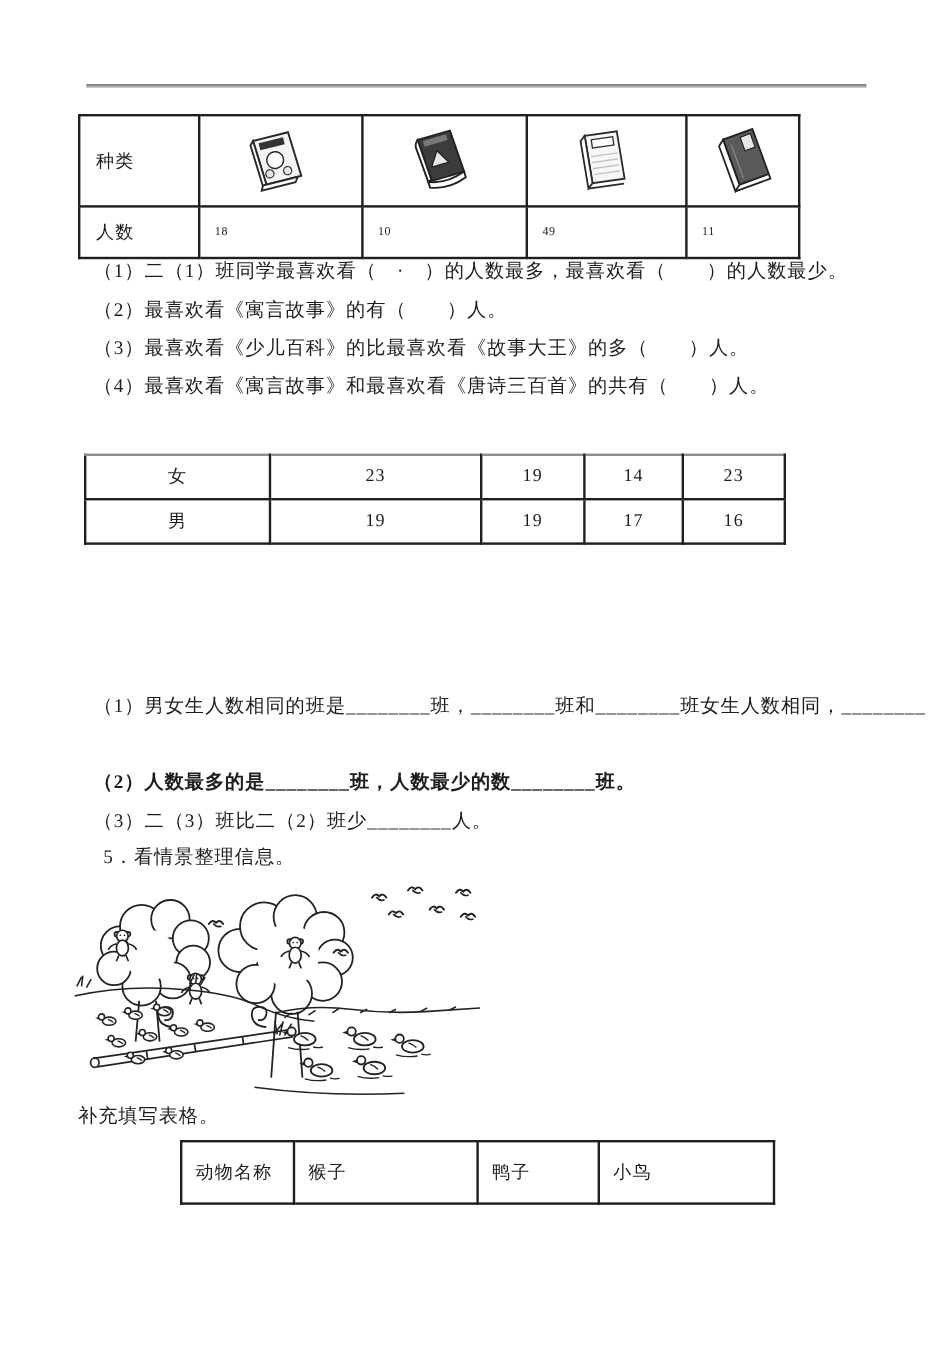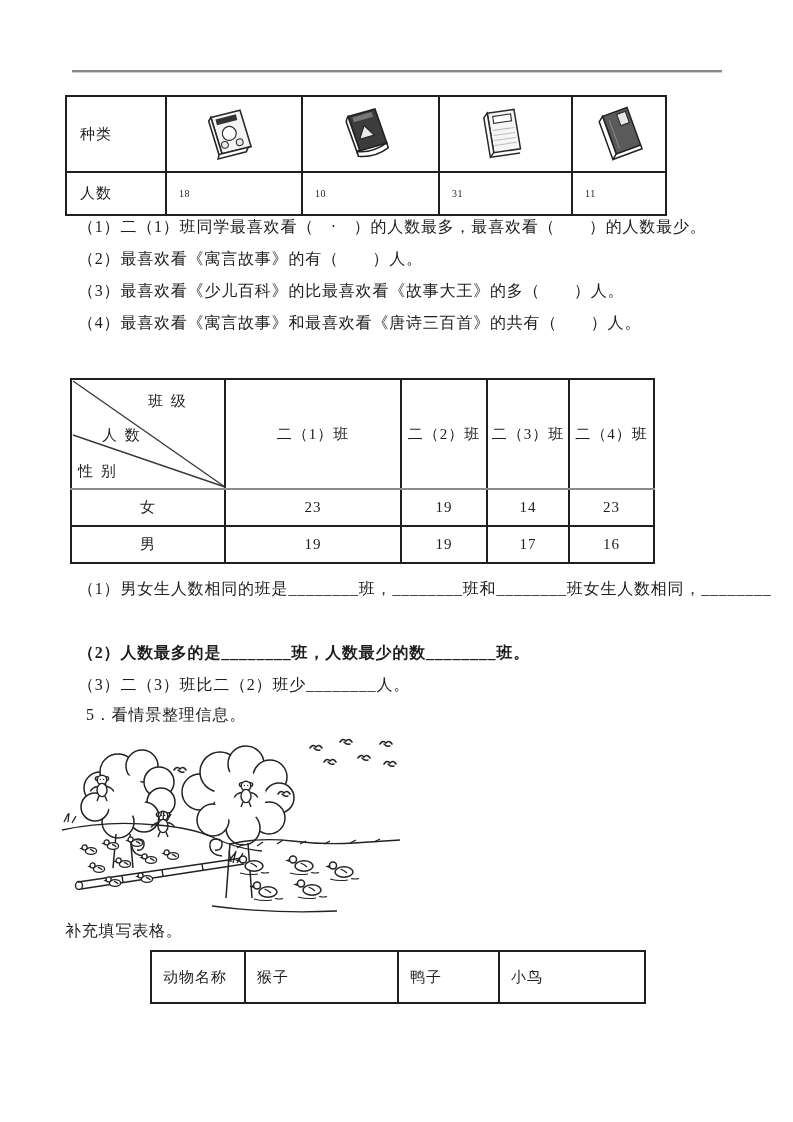--- a/index.html
+++ b/index.html
@@ -98,56 +98,41 @@
             <rect x="28" y="11" width="9" height="12" fill="#e6e6e6" stroke-width="1"></rect>
             <path d="M19,14 l0,30" stroke="#8a8a8a" stroke-width="1"></path>
           </g>
         </svg>
       </td>
     </tr>
     <tr class="counts">
       <td class="lab">人数</td>
       <td class="num">18</td>
       <td class="num">10</td>
-      <td class="num">31</td>
+      <td class="num">49</td>
       <td class="num">11</td>
     </tr>
   </tbody>
     </table>
 
   <div class="line" style="left:78px;top:217px;">（1）二（1）班同学最喜欢看（　·　）的人数最多，最喜欢看（　　）的人数最少。</div>
   <div class="line" style="left:78px;top:249px;">（2）最喜欢看《寓言故事》的有（　　）人。</div>
   <div class="line" style="left:78px;top:281px;">（3）最喜欢看《少儿百科》的比最喜欢看《故事大王》的多（　　）人。</div>
   <div class="line" style="left:78px;top:313px;">（4）最喜欢看《寓言故事》和最喜欢看《唐诗三百首》的共有（　　）人。</div>
 
 
   <table class="t2">
     <colgroup>
         <col style="width:154px">
         <col style="width:176px">
         <col style="width:86px">
         <col style="width:82px">
         <col style="width:85px">
       </colgroup>
     <tbody>
-        <tr class="hdr">
-      <td class="corner">
-        <svg width="154" height="108" viewBox="0 0 154 108">
-          <line x1="1" y1="1" x2="153" y2="107" stroke="#3a3a3a" stroke-width="1.4"></line>
-          <line x1="1" y1="55" x2="153" y2="107" stroke="#3a3a3a" stroke-width="1.4"></line>
-        </svg>
-        <span class="clab c-top">班 级</span>
-        <span class="clab c-mid">人 数</span>
-        <span class="clab c-bot">性 别</span>
-      </td>
-      <td>二（1）班</td>
-      <td>二（2）班</td>
-      <td>二（3）班</td>
-      <td>二（4）班</td>
-    </tr>
     <tr class="girls">
       <td>女</td>
       <td>23</td>
       <td>19</td>
       <td>14</td>
       <td>23</td>
     </tr>
     <tr class="boys">
       <td>男</td>
       <td>19</td>

